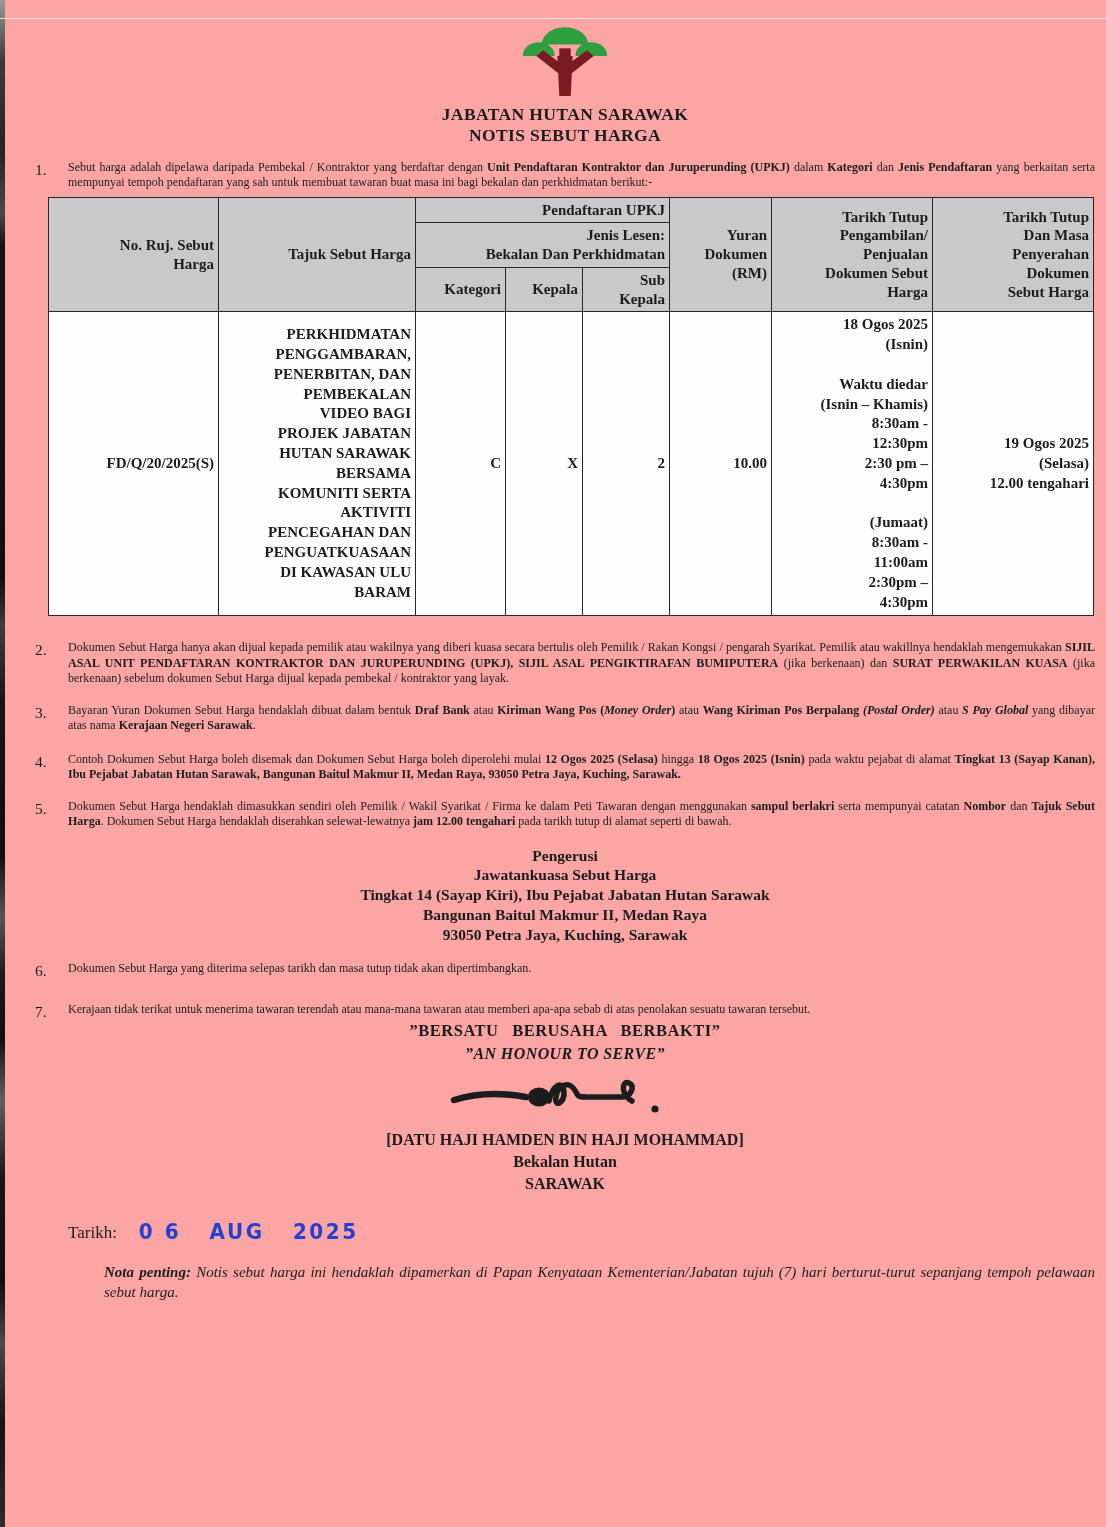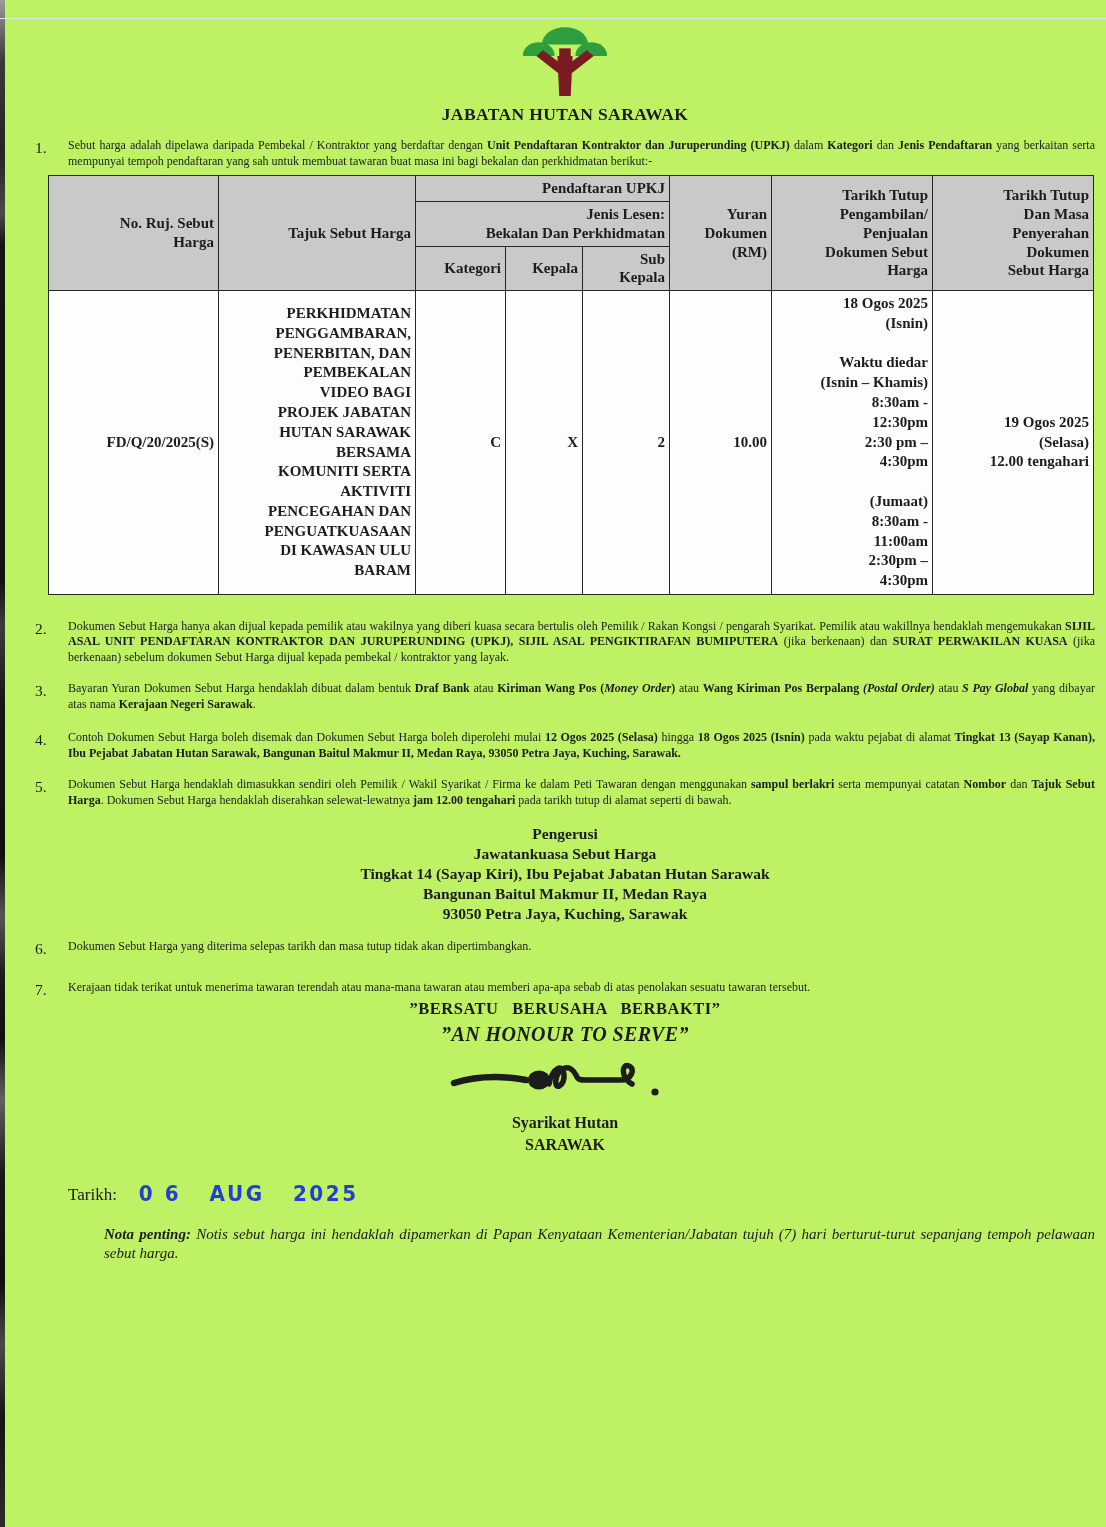--- a/index.html
+++ b/index.html
@@ -1,20 +1,20 @@
 <!DOCTYPE html>
 <html><head>
 <meta charset="utf-8">
 <style>
   html,body{margin:0;padding:0;background:#e8e8e8;}
   .page{
     position:relative;
     width:1106px;height:1527px;
     margin:0 auto;
-    background:#bef264;
+    background:#fca5a5;
     font-family:"Liberation Serif","DejaVu Serif",serif;
     color:#1c1c1e;
     overflow:hidden;
   }
   .scan-edge{
     position:absolute;left:0;top:0;width:5px;height:100%;
     background:linear-gradient(#9b9b9b 0%, #3a3a3a 4%, #242424 10%,
       #4a4a4a 14%, #141414 16%, #111 38%, #3d3d3d 41%, #161616 46%,
       #0f0f0f 56%, #555 60%, #1a1a1a 64%, #101010 68%, #606060 72%,
       #181818 77%, #0f0f0f 84%, #4a4a4a 88%, #141414 93%, #2c2c2c 100%);
@@ -50,21 +50,21 @@
   table.tender td{font-weight:bold;line-height:1.32;background:#fdfdfe;}
   td.tall{height:288px;}
   .cw1{width:170px;}.cw2{width:197px;}.cw3{width:90px;}.cw4{width:77px;}
   .cw5{width:87px;}.cw6{width:102px;}.cw7{width:161px;}.cw8{width:161px;}
   .h-sub{height:34px;}
   td.small{font-size:14.6px;line-height:1.3;}
 
   .center-block{text-align:center;font-weight:bold;font-size:15.5px;line-height:1.28;margin-top:16px;}
   .motto{text-align:center;}
   .motto .m1{font-weight:bold;font-size:16.5px;word-spacing:9px;letter-spacing:.5px;}
-  .motto .m2{font-weight:bold;font-style:italic;font-size:20px;margin-top:4px;letter-spacing:.4px;}
+  .motto .m2{font-weight:bold;font-style:italic;font-size:16px;margin-top:4px;letter-spacing:.4px;}
   .sig-wrap{text-align:center;margin-top:4px;}
   .signatory{text-align:center;font-weight:bold;font-size:16px;line-height:1.38;}
 
   .date-row{margin:24px 0 0 33px;display:flex;align-items:flex-end;}
   .date-row .lbl{font-size:17px;}
   .date-row .stamp{
     font-family:"DejaVu Sans","Liberation Sans",sans-serif;
     font-weight:bold;font-size:20px;color:#2340d2;
     margin-left:22px;letter-spacing:2.5px;white-space:pre;
     transform:scaleY(1.08);
@@ -88,20 +88,21 @@
         <path d="M56,43 a16.5,13.5 0 0 1 33,0 l0,1 -33,0 z" fill="#2f9e3e"></path>
         <path d="M39,36 l12,0 0,10 -12,0 z" fill="#7a1a22"></path>
         <path d="M38,62 L15,44 L22,38 L42,53 z" fill="#7a1a22"></path>
         <path d="M52,62 L75,44 L68,38 L48,53 z" fill="#7a1a22"></path>
         <path d="M37,44 L53,44 L51,86 L39,86 z" fill="#7a1a22"></path>
       </svg>
     </div>
 
     <div class="title-block">
       <div>JABATAN HUTAN SARAWAK</div>
+      <div>NOTIS SEBUT HARGA</div>
     </div>
 
     <div class="item">
       <div class="num">1.</div>
       <div class="txt"><span>Sebut harga adalah dipelawa daripada Pembekal / Kontraktor yang berdaftar dengan </span><span class="b">Unit Pendaftaran Kontraktor dan Juruperunding (UPKJ)</span><span> dalam </span><span class="b">Kategori</span><span> dan </span><span class="b">Jenis Pendaftaran</span><span> yang berkaitan serta mempunyai tempoh pendaftaran yang sah untuk membuat tawaran buat masa ini bagi bekalan dan perkhidmatan berikut:-</span></div>
     </div>
 
     <table class="tender">
       <colgroup>
         <col class="cw1">
@@ -229,21 +230,22 @@
     <div class="sig-wrap">
       <svg width="235" height="58" viewBox="0 0 235 58">
         <path d="M6,33 C32,25 56,26 78,30" stroke="#1c1c1c" stroke-width="6.5" fill="none" stroke-linecap="round"></path>
         <ellipse cx="91" cy="30" rx="11" ry="9.5" fill="#1c1c1c"></ellipse>
         <path d="M101,34 C105,17 115,13 116,25 C117,36 106,41 108,30 C110,17 122,13 128,25 C130,30 132,30 138,30 L173,30 C183,30 188,19 181,16 C173,13 173,28 184,34" stroke="#1c1c1c" stroke-width="5.5" fill="none" stroke-linecap="round" stroke-linejoin="round"></path>
         <circle cx="207" cy="42" r="3.6" fill="#1c1c1c"></circle>
       </svg>
     </div>
 
     <div class="signatory">
-      <div>Syarikat Hutan</div>
+      <div>[DATU HAJI HAMDEN BIN HAJI MOHAMMAD]</div>
+      <div>Bekalan Hutan</div>
       <div>SARAWAK</div>
     </div>
 
     <div class="date-row">
       <span class="lbl">Tarikh:</span>
       <span class="stamp">0 6   AUG   2025</span>
     </div>
 
     <div class="note">
       <div class="num"></div>

